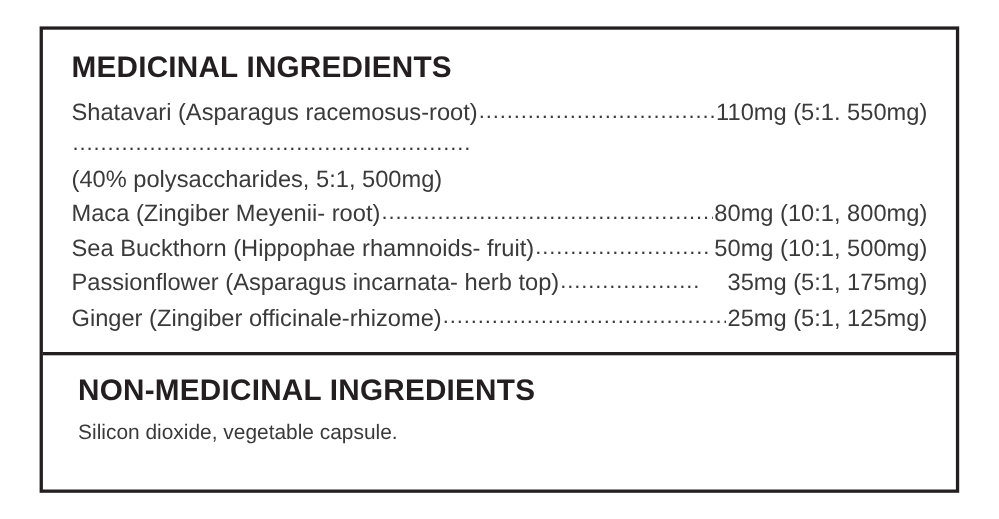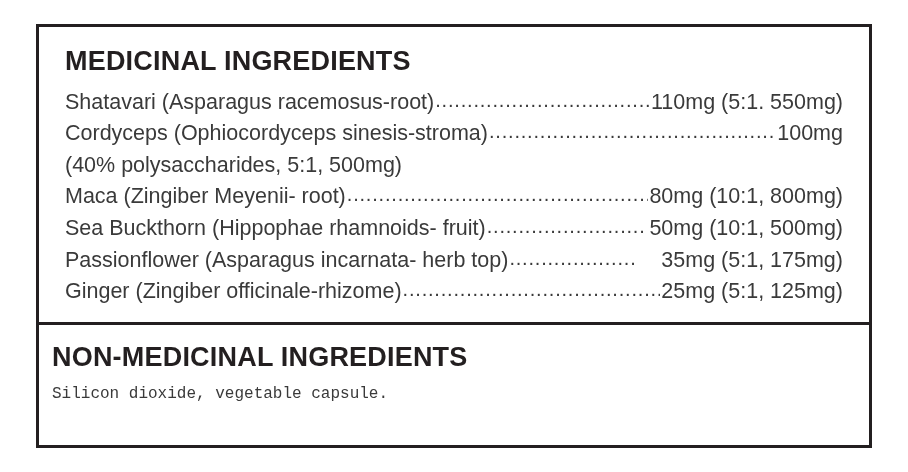--- a/index.html
+++ b/index.html
@@ -29,21 +29,21 @@
   }
   .section-medicinal {
     padding: 20px 26px 14px 26px;
   }
   .divider {
     height: 3px;
     background: #231f20;
     width: 100%;
   }
   .section-nonmedicinal {
-    padding: 18px 26px 16px 13px;
+    padding: 18px 26px 16px 32px;
   }
   h2.section-title {
     margin: 0 0 10px 0;
     font-size: 27px;
     font-weight: bold;
     letter-spacing: 0.2px;
     color: #231f20;
     line-height: 1.1;
   }
   .ingredient-list {
@@ -74,46 +74,43 @@
     position: relative;
     top: -2px;
   }
   .ing-amount {
     flex: 0 0 auto;
   }
   .ingredient-row.continuation {
     display: block;
   }
   .nonmed-text {
-    font-size: 16px;
+    font-size: 19px;
     line-height: 1.45;
     color: #3a3a3a;
     margin: 0;
-    font-family: Liberation Mono, monospace;
   }
 </style>
 </head>
 <body>
 
 <div class="label-panel">
 
   <div class="section section-medicinal">
     <h2 class="section-title">MEDICINAL INGREDIENTS</h2>
     <ul class="ingredient-list">
 
       <li class="ingredient-row">
         <span class="ing-name">Shatavari (Asparagus racemosus-root)</span>
         <span class="dots">...............................................</span>
         <span class="ing-amount">110mg (5:1. 550mg)</span>
       </li>
 
       <li class="ingredient-row">
-        <span class="ing-name">Cordyceps (Ophiocordyceps sinesis-stroma)</span>
         <span class="dots">.........................................................</span>
-        <span class="ing-amount">100mg</span>
       </li>
 
       <li class="ingredient-row continuation">
         <span class="ing-name">(40% polysaccharides, 5:1, 500mg)</span>
       </li>
 
       <li class="ingredient-row">
         <span class="ing-name">Maca (Zingiber Meyenii- root)</span>
         <span class="dots">..........................................................</span>
         <span class="ing-amount">80mg (10:1, 800mg)</span>

